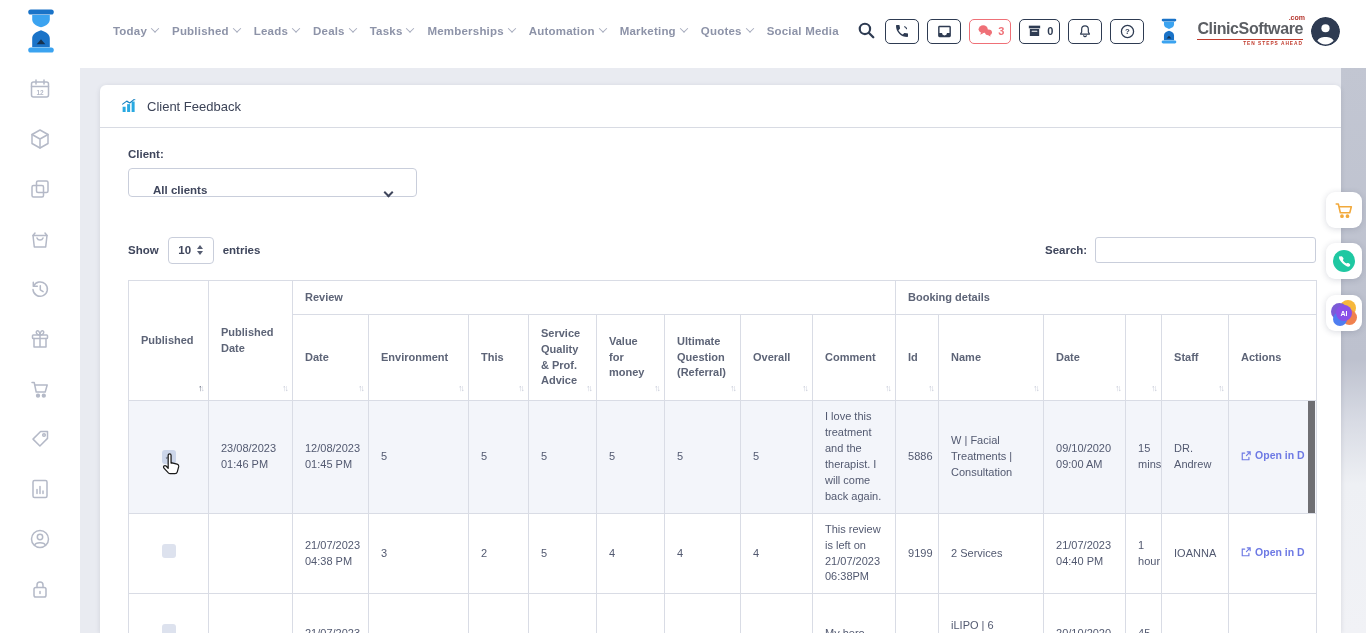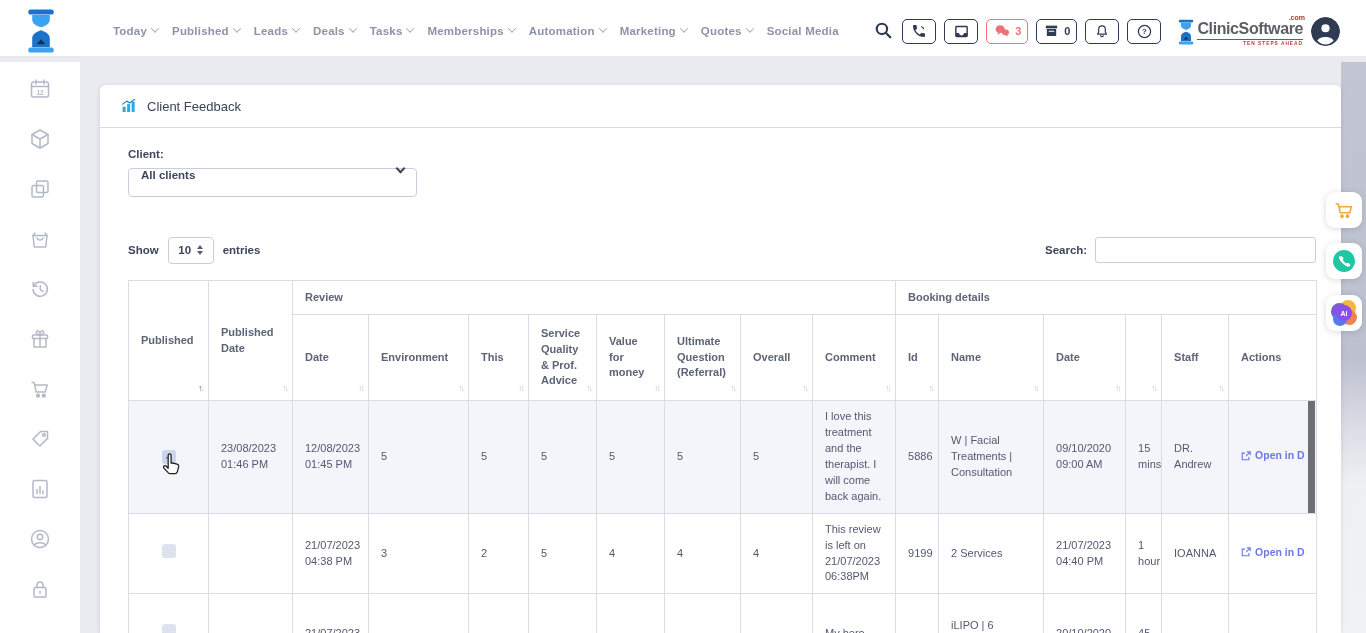--- a/index.html
+++ b/index.html
@@ -1,34 +1,34 @@
 <!DOCTYPE html>
 <html><head>
 <meta charset="utf-8">
 <style>
   *{box-sizing:border-box;margin:0;padding:0}
   html,body{background:#e9ebf1}
   #app{position:relative;width:1366px;height:633px;overflow:hidden;background:#e9ebf1;
        font-family:"Liberation Sans",sans-serif;color:#3f465c}
 
   
-  .topbar{position:absolute;left:0;top:0;width:1366px;height:56px;background:#fff;z-index:30}
+  .topbar{position:absolute;left:0;top:0;width:1366px;height:68px;background:#fff;z-index:30}
   .brand-logo{position:absolute;left:18px;top:7px;width:46px;height:48px}
   .mainnav{position:absolute;left:113px;top:0;height:62px;display:flex;align-items:center;gap:14px}
   .nav-item{display:flex;align-items:center;gap:5px;font-size:11.5px;font-weight:bold;
             color:#8d93a8;letter-spacing:.2px;cursor:pointer;white-space:nowrap}
   .chev{width:6px;height:6px;border-right:1.6px solid #a6abbd;border-bottom:1.6px solid #a6abbd;
         transform:rotate(45deg) translate(-1px,-1px);margin-top:-3px}
   .hright{position:absolute;right:26px;top:0;height:62px;display:flex;align-items:center;gap:8px}
   .hbtn{height:25px;min-width:34px;border:1.7px solid #2e3b52;border-radius:5px;background:#fff;
         display:flex;align-items:center;justify-content:center;gap:4px;padding:0 6px;cursor:pointer}
   .hbtn.alert{border-color:#ef7077}
   .hbtn .cnt{font-size:11px;font-weight:bold;color:#2e3b52}
   .hbtn.alert .cnt{color:#ef7077}
-  .logo-word{display:flex;align-items:flex-end;gap:0;margin-left:6px}
+  .logo-word{display:flex;align-items:center;gap:17px;margin-left:6px}
   .logo-word .hg{width:22px;height:28px}
   .lw-txt{position:relative;padding-top:4px}
   .lw-main{font-size:16px;letter-spacing:-.4px;color:#5b5e63;font-weight:bold}
   .lw-com{position:absolute;right:-2px;top:-2px;font-size:7px;color:#b5342c;font-weight:bold}
   .lw-tag{display:block;text-align:right;font-size:4.8px;letter-spacing:1px;color:#c0392b;
           border-top:1px solid #c0392b;margin-top:1px;padding-top:1px;font-weight:bold}
   .avatar{width:29px;height:29px;border-radius:50%;overflow:hidden;cursor:pointer}
 
   
   .sidebar{position:absolute;left:0;top:62px;width:80px;height:571px;background:#fff;z-index:20;
@@ -57,22 +57,22 @@
   
   .card{position:absolute;left:100px;top:85px;width:1241px;height:548px;background:#fff;
         border-radius:6px 6px 0 0;box-shadow:0 1px 5px rgba(35,45,70,.13);overflow:hidden;z-index:15}
   .card-title{height:43px;border-bottom:1px solid #d8dbe3;display:flex;align-items:center;gap:9px;
               padding-left:20px}
   .card-title .t{font-size:13px;font-weight:normal;color:#3c4357}
 
   .lbl{font-size:11.5px;font-weight:bold;color:#3f465c}
   .client-sec{position:absolute;left:28px;top:63px}
   .select-box{margin-top:8px;width:289px;height:29px;border:1px solid #c9cedb;border-radius:4px;
-              background:#fff;display:flex;align-items:flex-start;justify-content:space-between;
-              padding:0 12px;font-size:11.5px;font-weight:bold;color:#3f465c;cursor:pointer}
+              background:#fff;display:flex;align-items:flex-end;justify-content:space-between;
+              padding:0 24px;font-size:11.5px;font-weight:bold;color:#3f465c;cursor:pointer}
   .sel-chev{width:7px;height:7px;border-right:2px solid #3f465c;border-bottom:2px solid #3f465c;
             transform:rotate(45deg);margin-top:-4px}
 
   .entries-row{position:absolute;left:28px;top:151px;height:28px;display:flex;align-items:center;gap:9px}
   .pagesize{width:46px;height:27px;border:1px solid #c9cedb;border-radius:4px;display:flex;
             align-items:center;justify-content:center;gap:6px;font-size:11.5px;font-weight:bold;
             color:#3f465c;cursor:pointer}
   .spin{display:flex;flex-direction:column;gap:2px}
   .spin b{width:0;height:0;border-left:3.5px solid transparent;border-right:3.5px solid transparent}
   .spin .up{border-bottom:4px solid #565d72}

